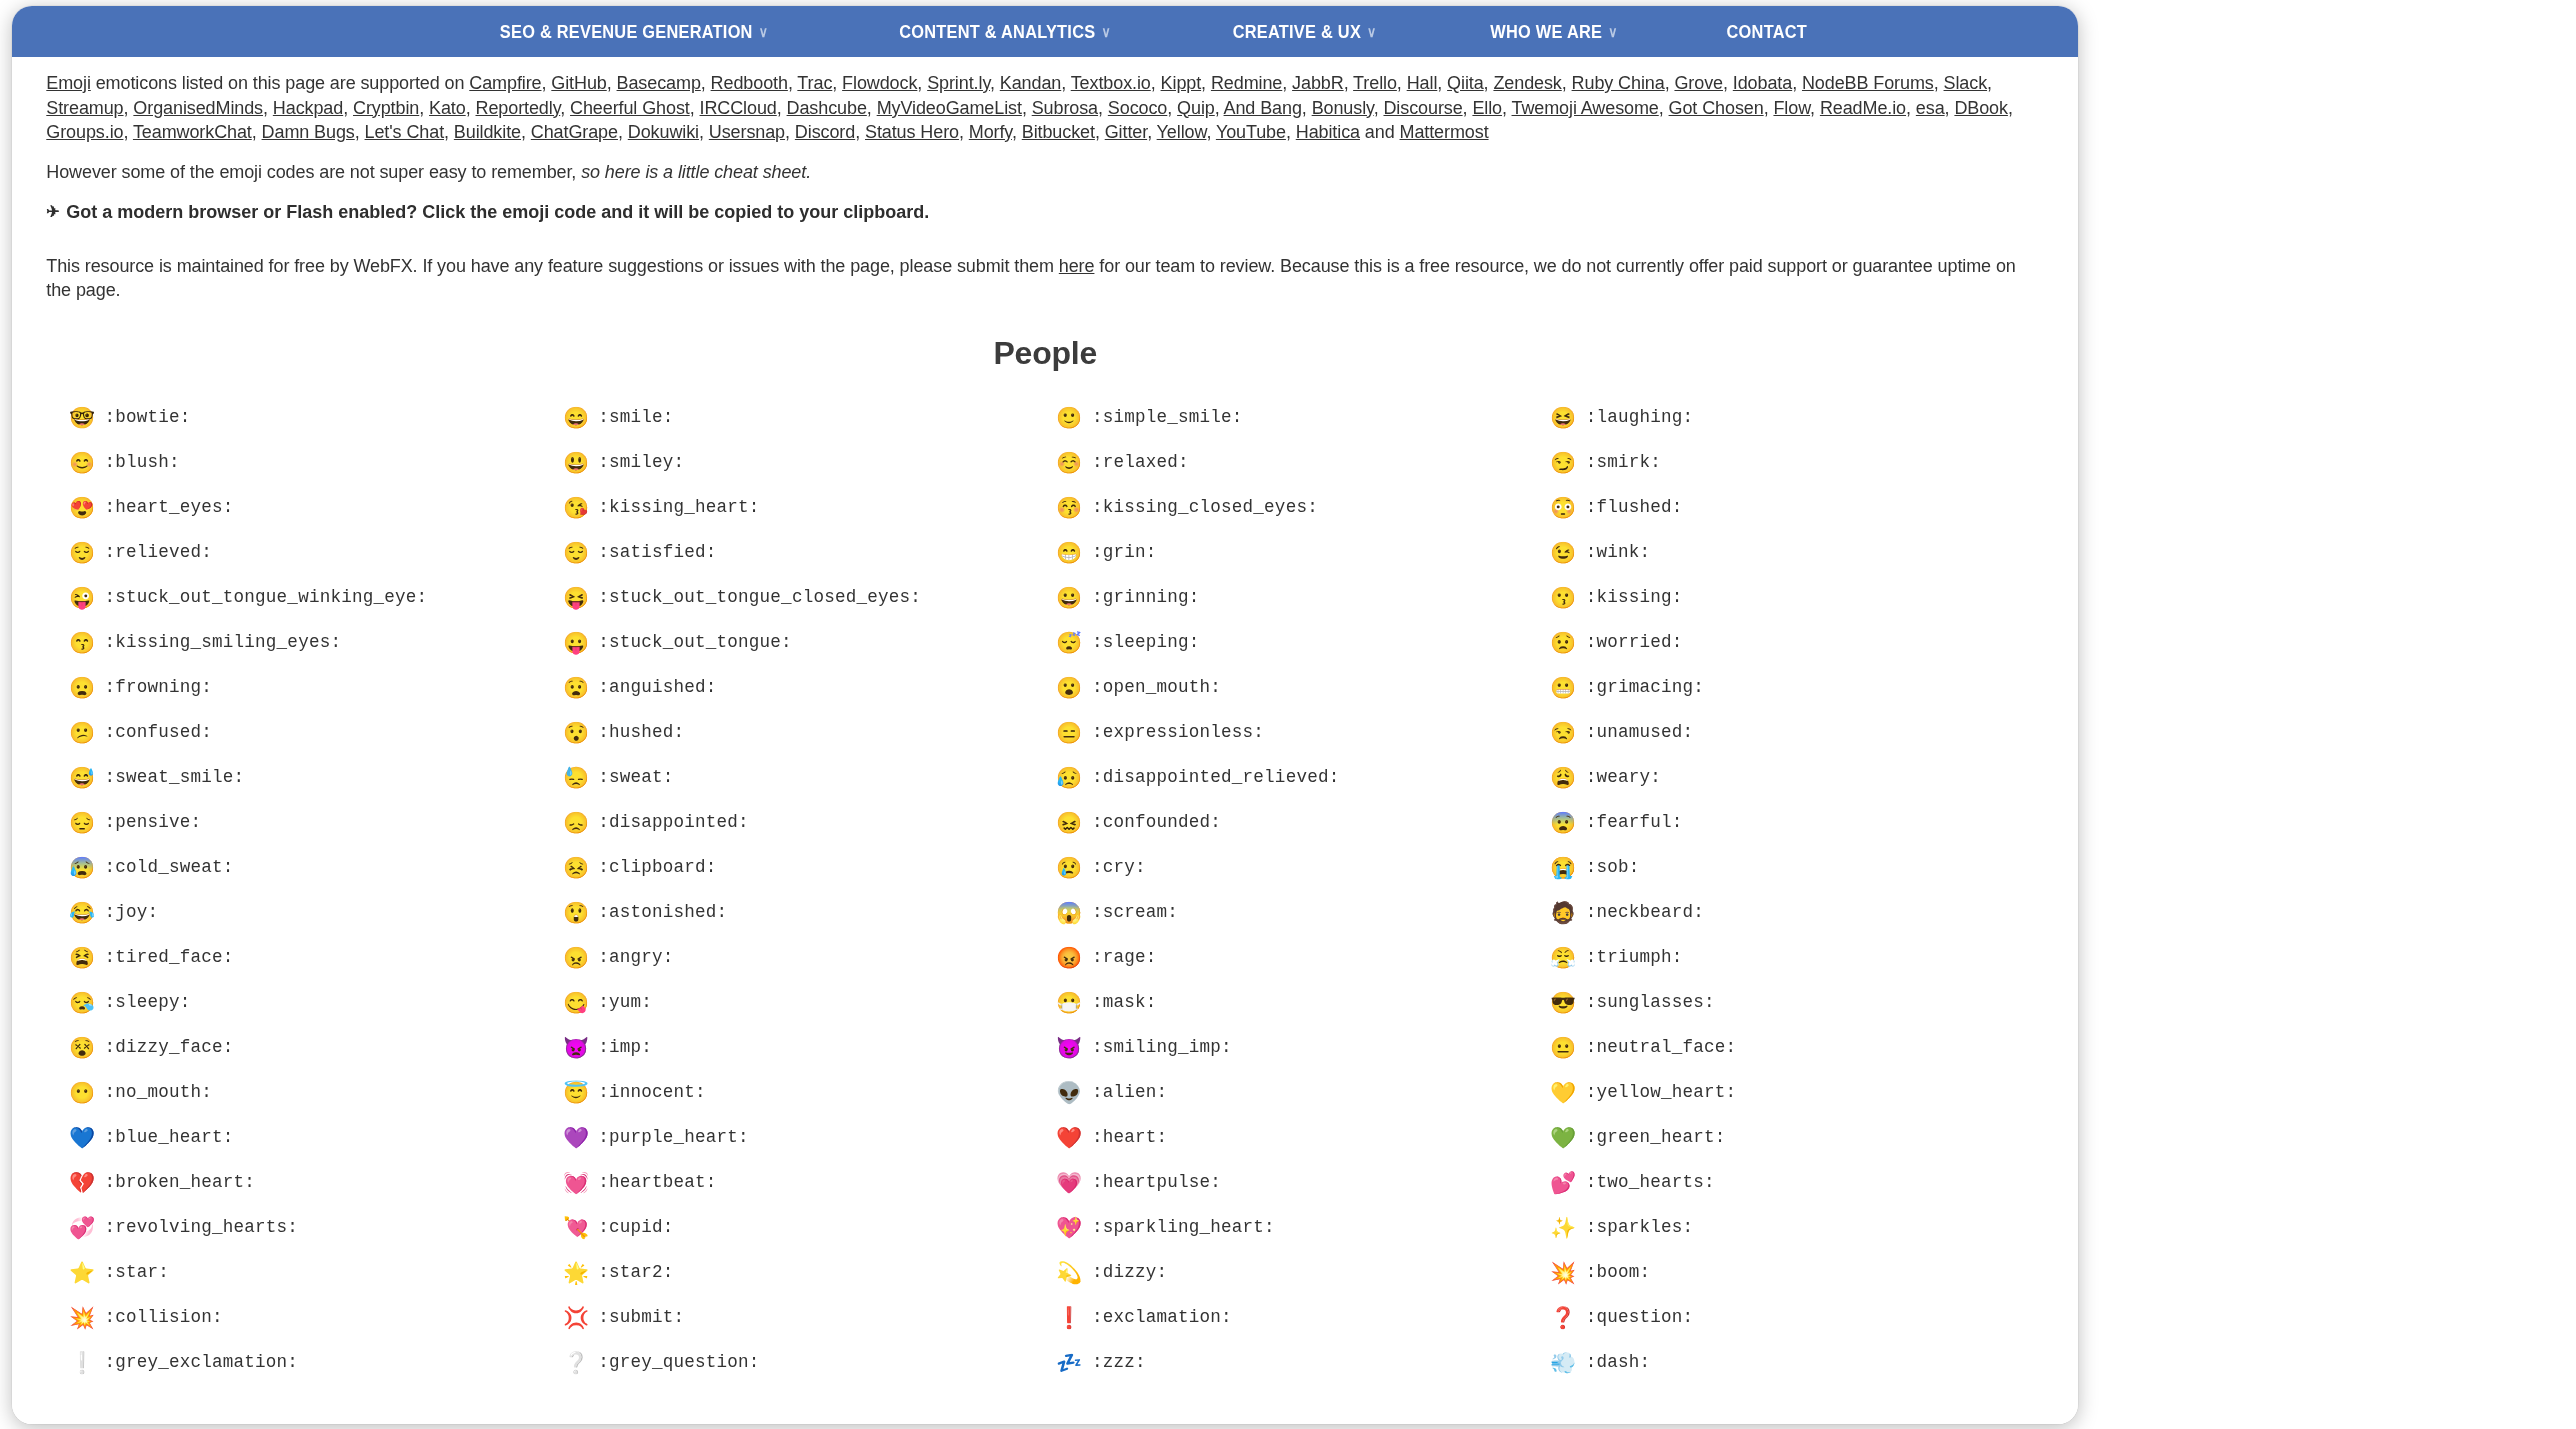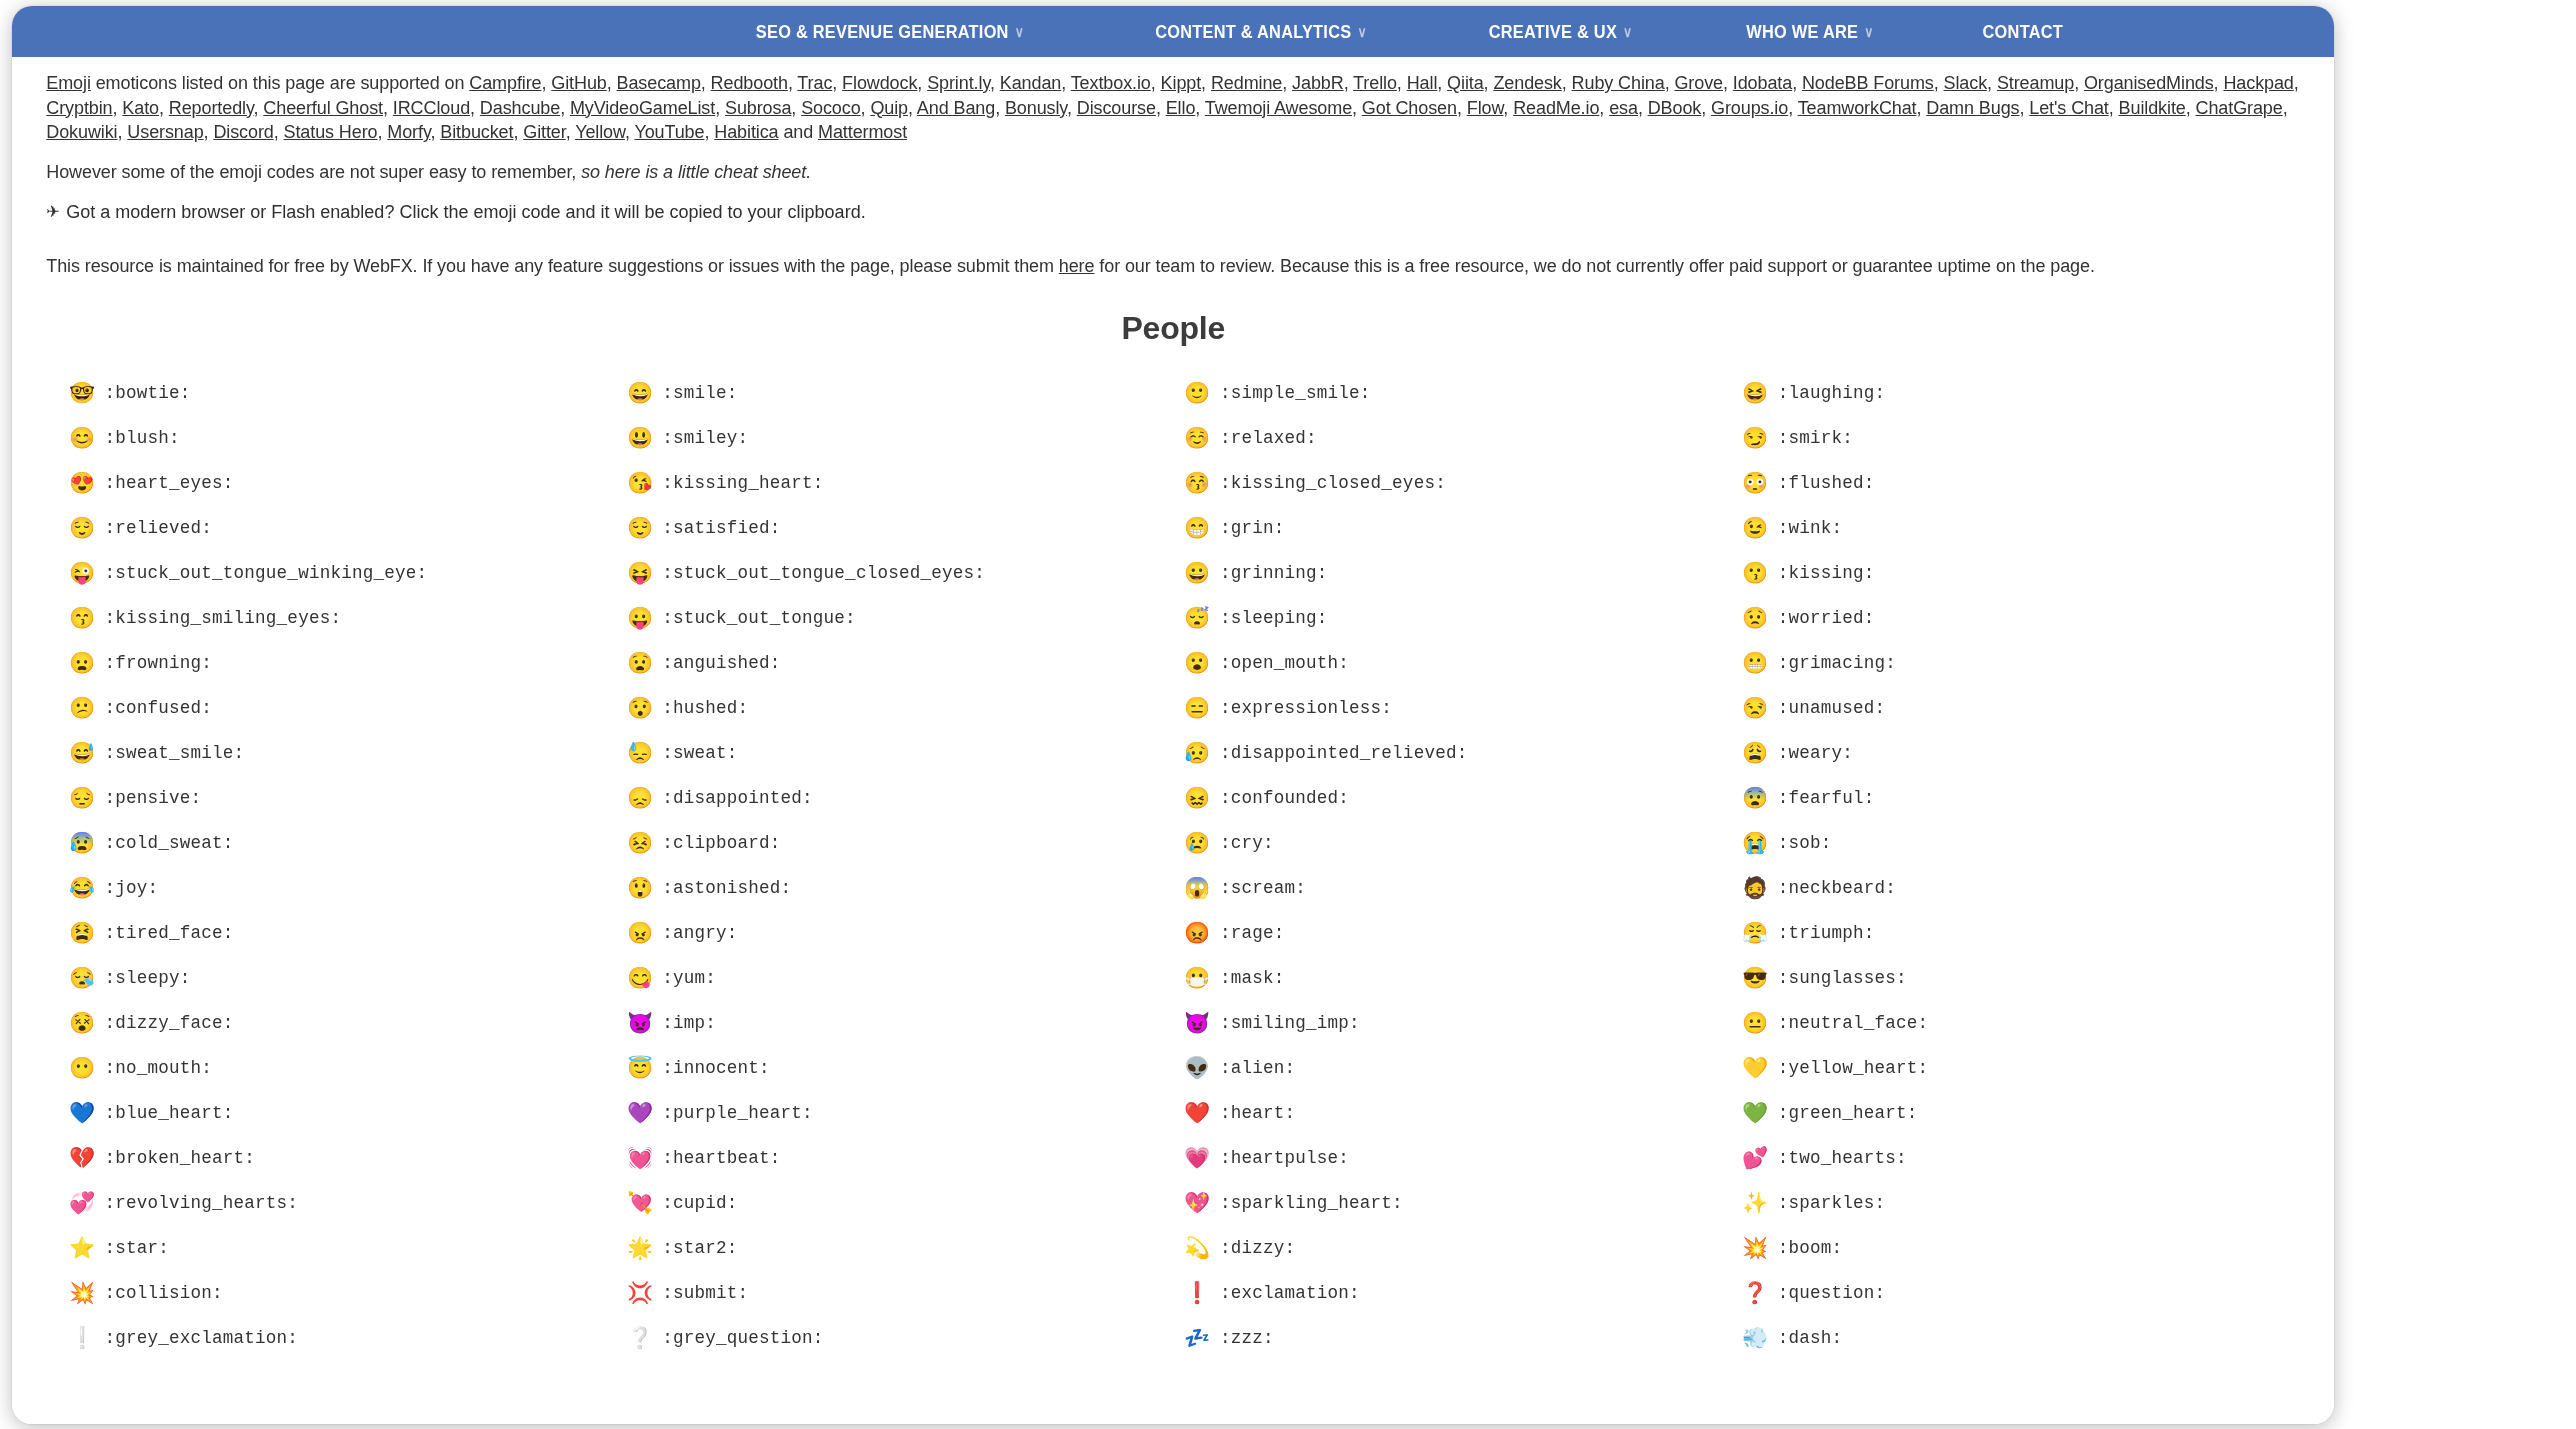--- a/index.html
+++ b/index.html
@@ -11,21 +11,21 @@
   body {
     width: 2576px; height: 1430px;
     overflow: hidden;
     position: relative;
   }
 
   
   #window-frame {
     position: absolute;
     left: 12.3px; top: 6.1px;
-    width: 2322px; height: 1418px;
+    width: 2066px; height: 1418px;
     background: #ffffff;
     border-radius: 20px;
     box-shadow: 0 3.1px 20px rgba(0,0,0,0.26), 0 0 0 0.8px rgba(0,0,0,0.05);
     overflow: hidden;
   }
   #page-scroll {
     position: absolute;
     inset: 0;
     background: #ffffff;
     overflow: hidden;
@@ -78,21 +78,21 @@
   }
   #supported-list { margin-bottom: 14px; }
   .intro-p a, .lnk {
     color: #333333;
     text-decoration: underline;
     cursor: pointer;
   }
   .spaced { margin-top: 15.3px; }
   .italic { font-style: italic; }
   .bold-line {
-    font-weight: normal;
+    font-weight: bold;
     font-size: 18px;
     line-height: 24.5px;
     color: #2e2e2e;
     margin-top: 16px;
   }
   .plane-glyph {
     font-size: 16px;
     display: inline-block;
     transform: translateY(-0.8px);
     margin-right: 1.5px;

